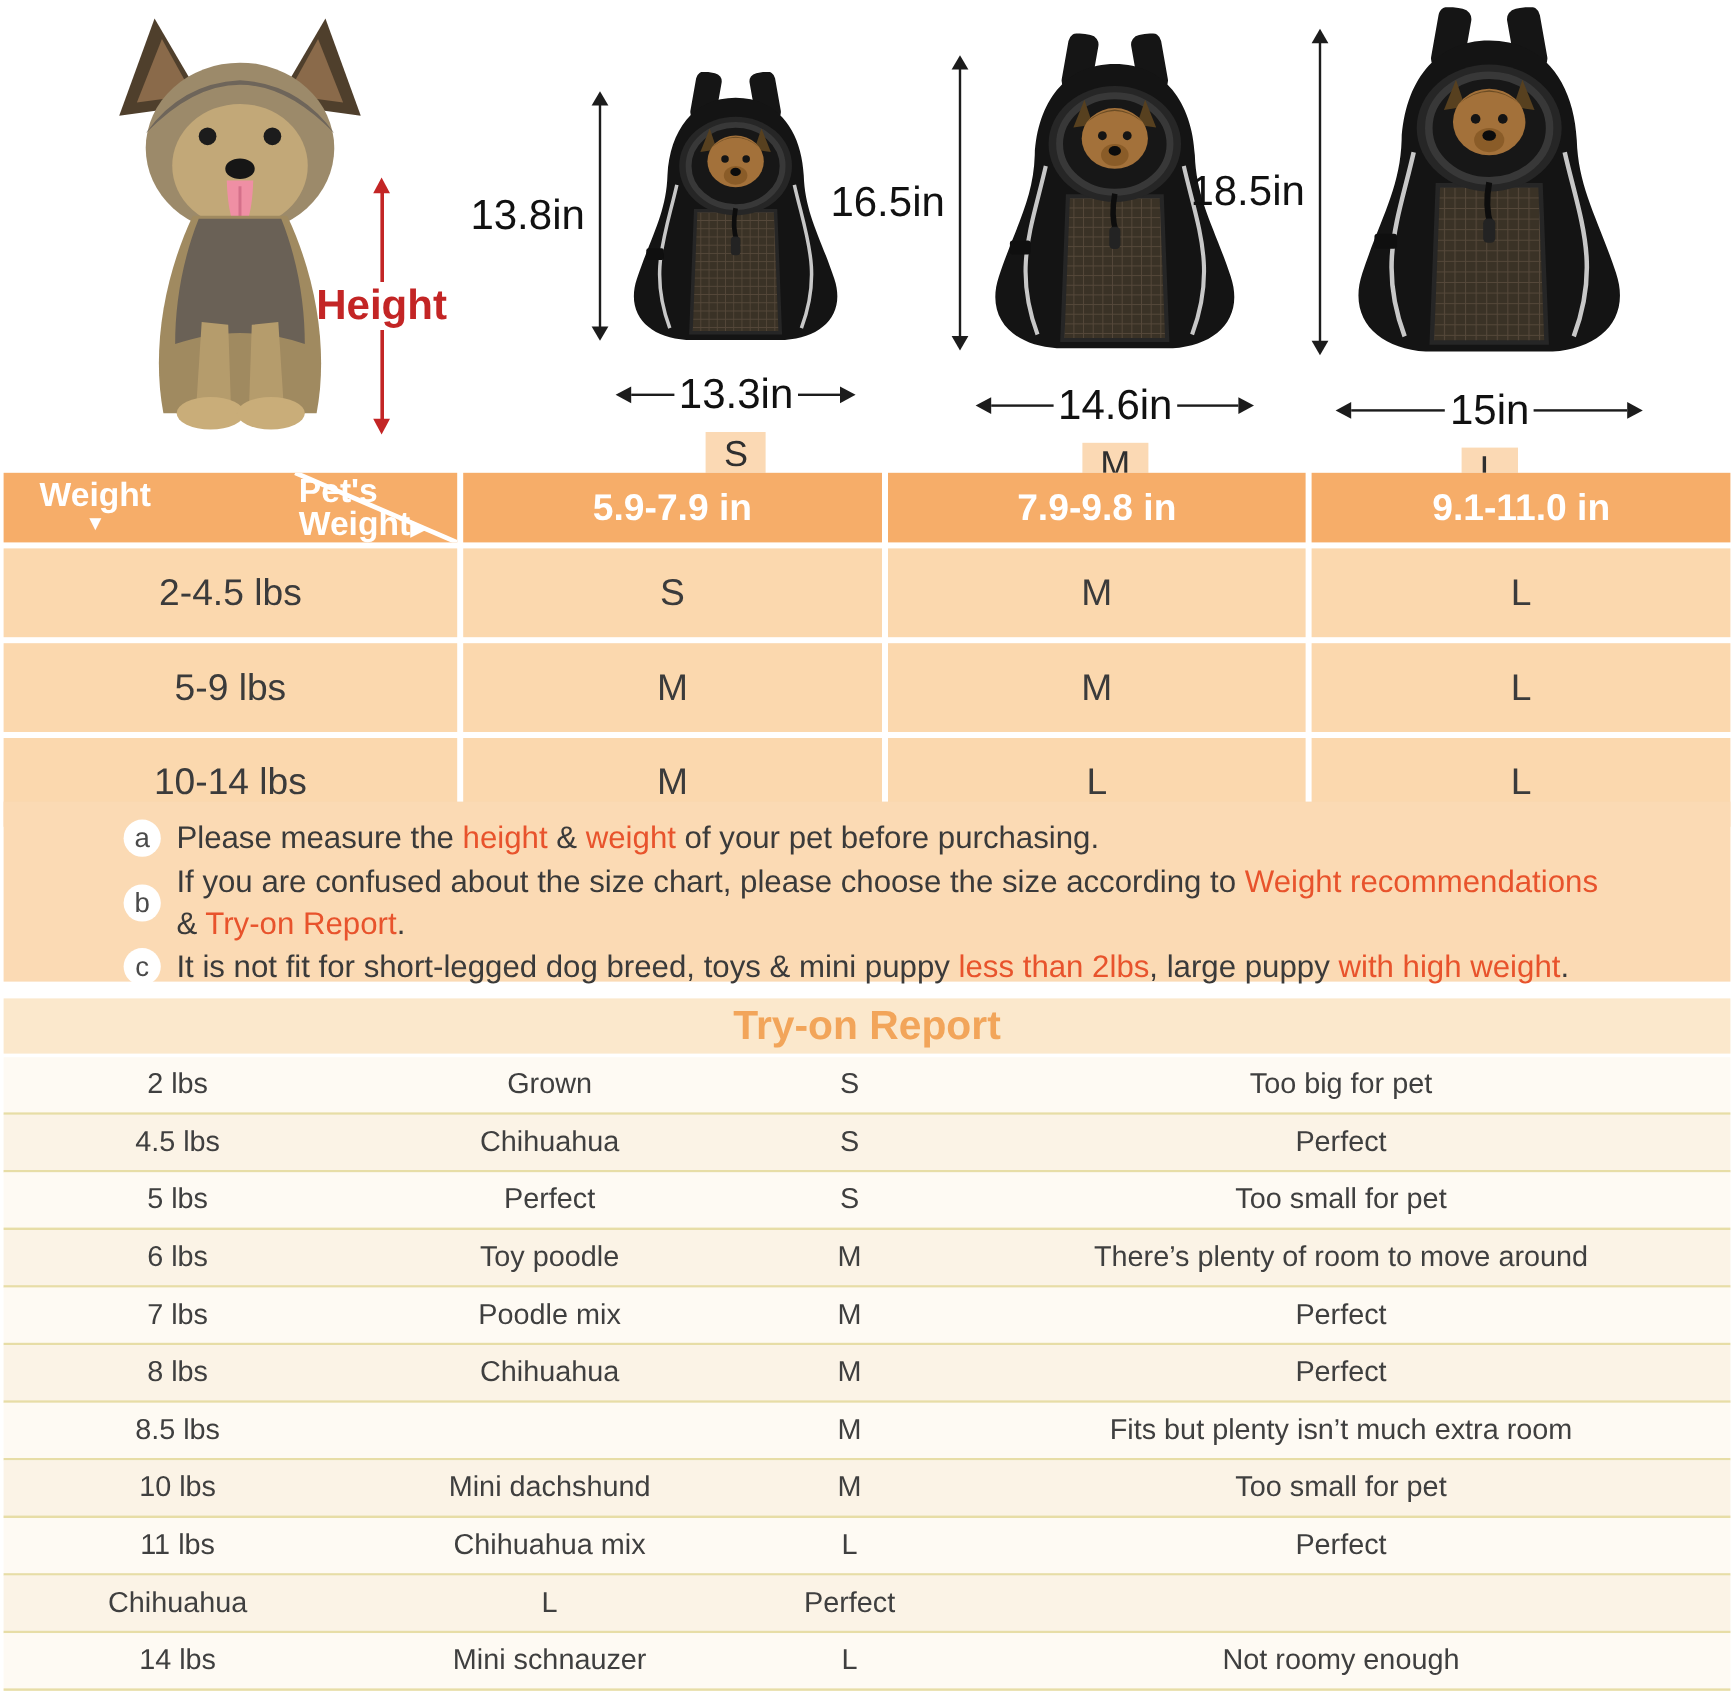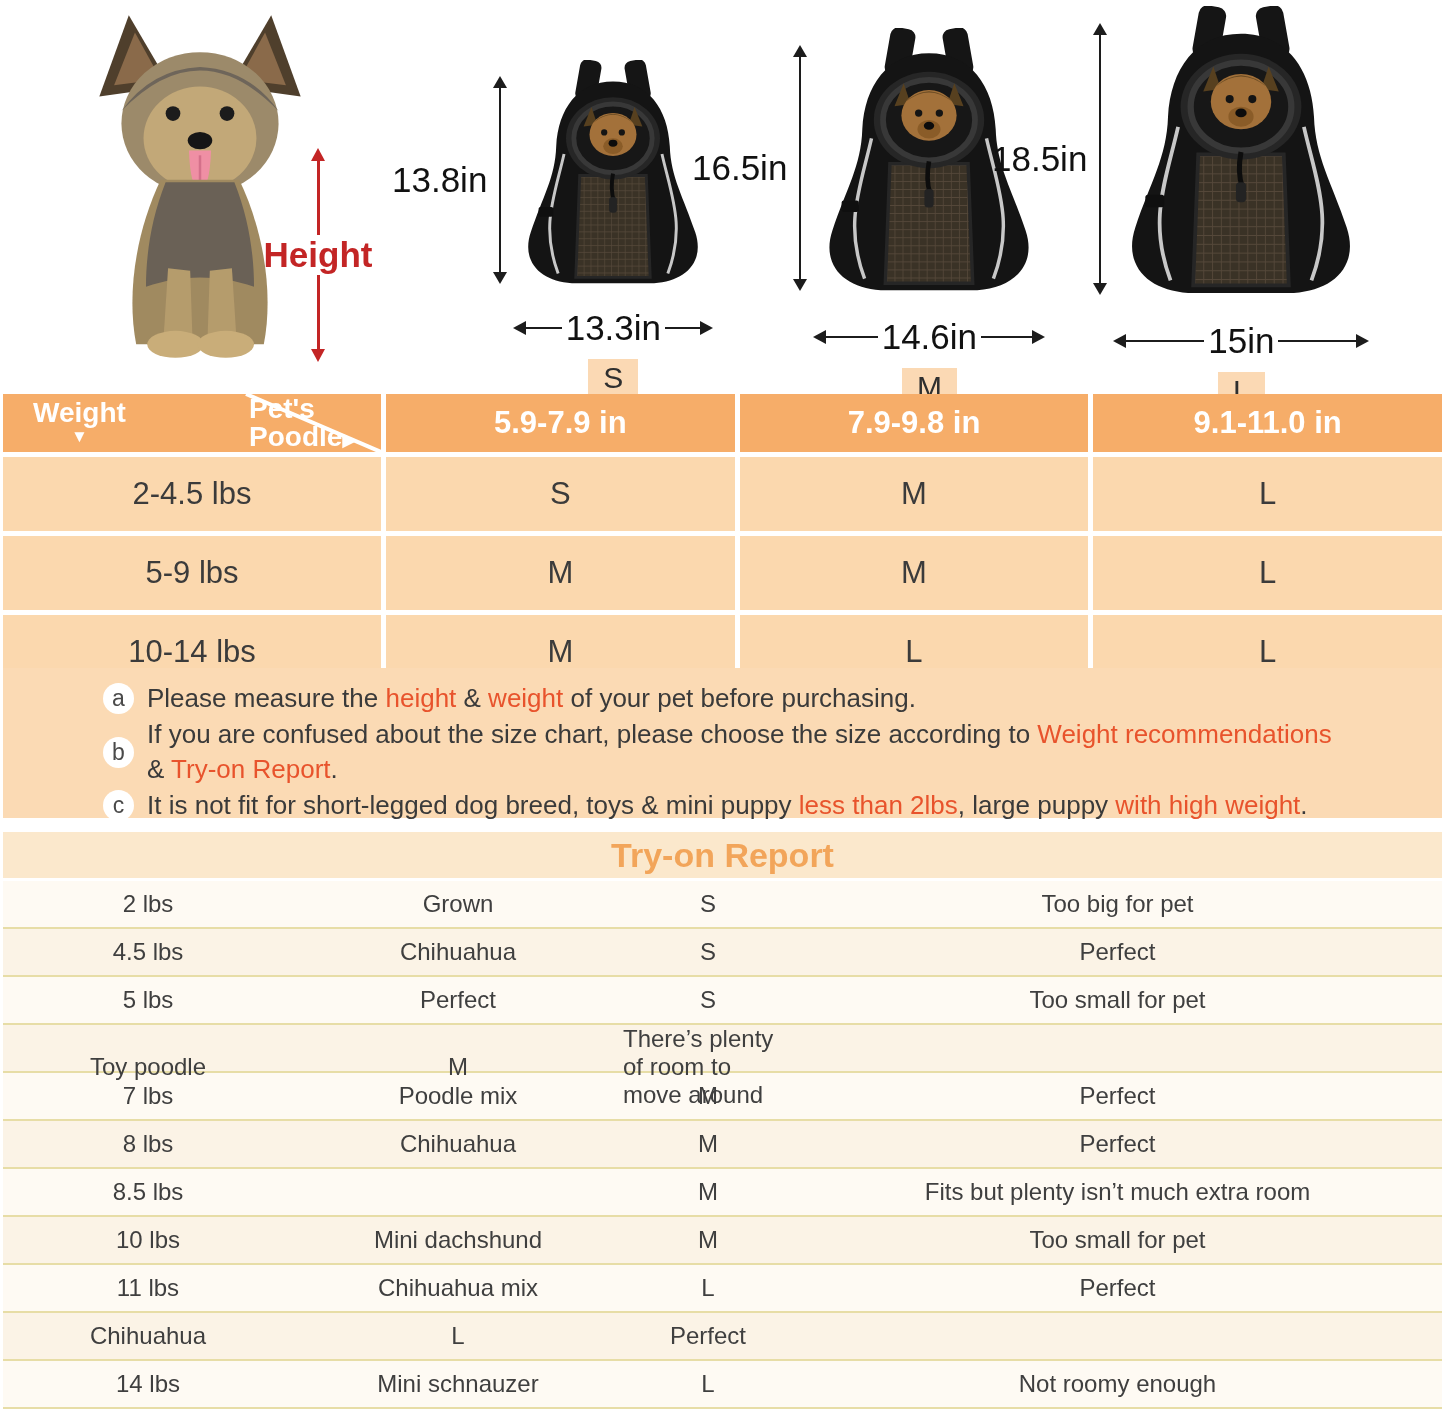--- a/index.html
+++ b/index.html
@@ -242,21 +242,21 @@
 
       <div class="sc-corner">
         <svg viewBox="0 0 378 58" preserveAspectRatio="none">
           <line x1="243" y1="0" x2="378" y2="58" stroke="#ffffff" stroke-width="4"></line>
         </svg>
         <div class="corner-weight">
           <span>Weight</span>
           <span class="tri">▼</span>
         </div>
         <div class="corner-pets">
-          <span>Pet's Poodle</span><span class="tri">▶</span>
+          <span>Pet's Weight</span><span class="tri">▶</span>
         </div>
       </div>
       <div class="sc-head">5.9-7.9 in</div>
       <div class="sc-head">7.9-9.8 in</div>
       <div class="sc-head">9.1-11.0 in</div>
 
       <div class="sc-cell">2-4.5 lbs</div>
       <div class="sc-cell">S</div>
       <div class="sc-cell">M</div>
       <div class="sc-cell">L</div>
@@ -310,20 +310,21 @@
           <div class="t-cell">S</div>
           <div class="t-cell">Perfect</div>
         </div>
         <div class="t-row">
           <div class="t-cell">5 lbs</div>
           <div class="t-cell">Perfect</div>
           <div class="t-cell">S</div>
           <div class="t-cell">Too small for pet</div>
         </div>
         <div class="t-row alt">
+          <div class="t-cell">6 lbs</div>
           <div class="t-cell">Toy poodle</div>
           <div class="t-cell">M</div>
           <div class="t-cell">There’s plenty of room to move around</div>
         </div>
         <div class="t-row">
           <div class="t-cell">7 lbs</div>
           <div class="t-cell">Poodle mix</div>
           <div class="t-cell">M</div>
           <div class="t-cell">Perfect</div>
         </div>

